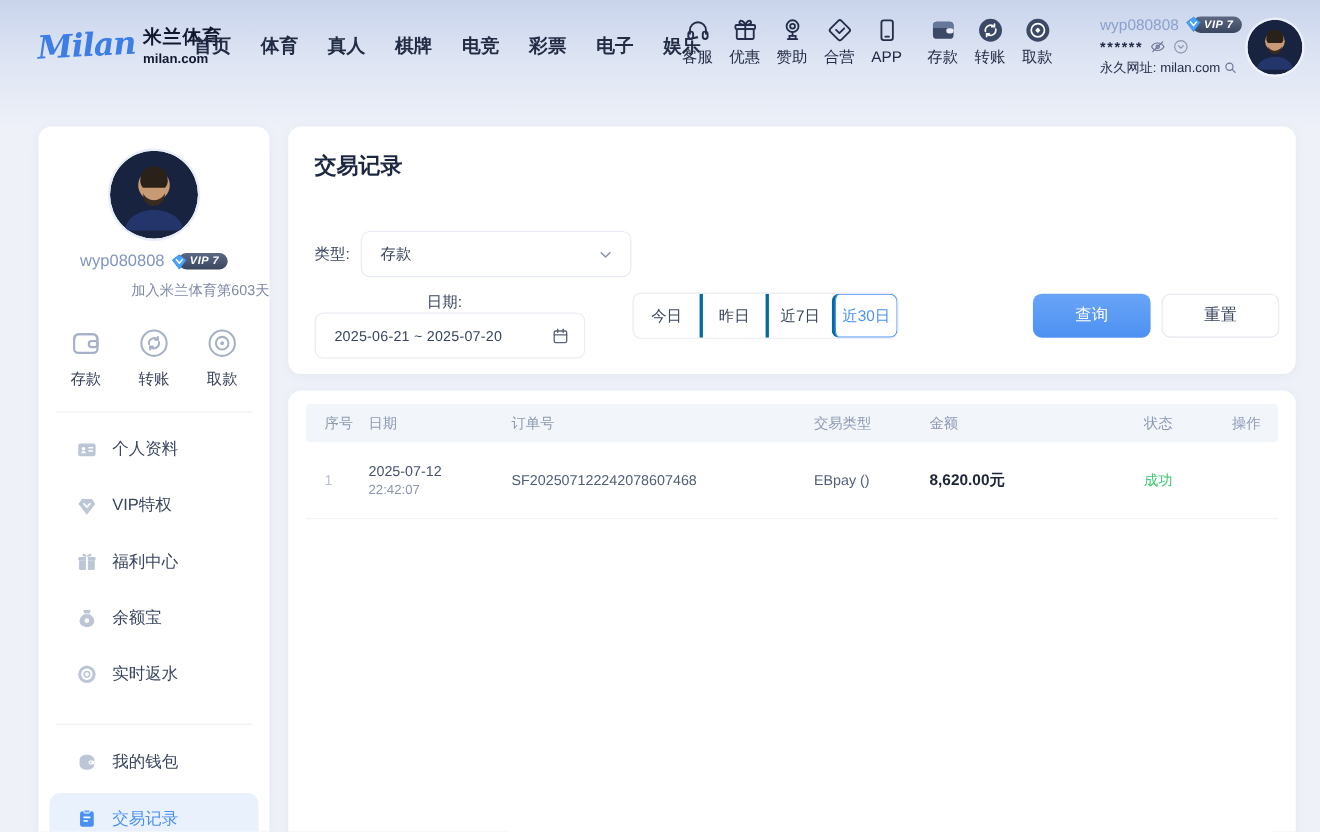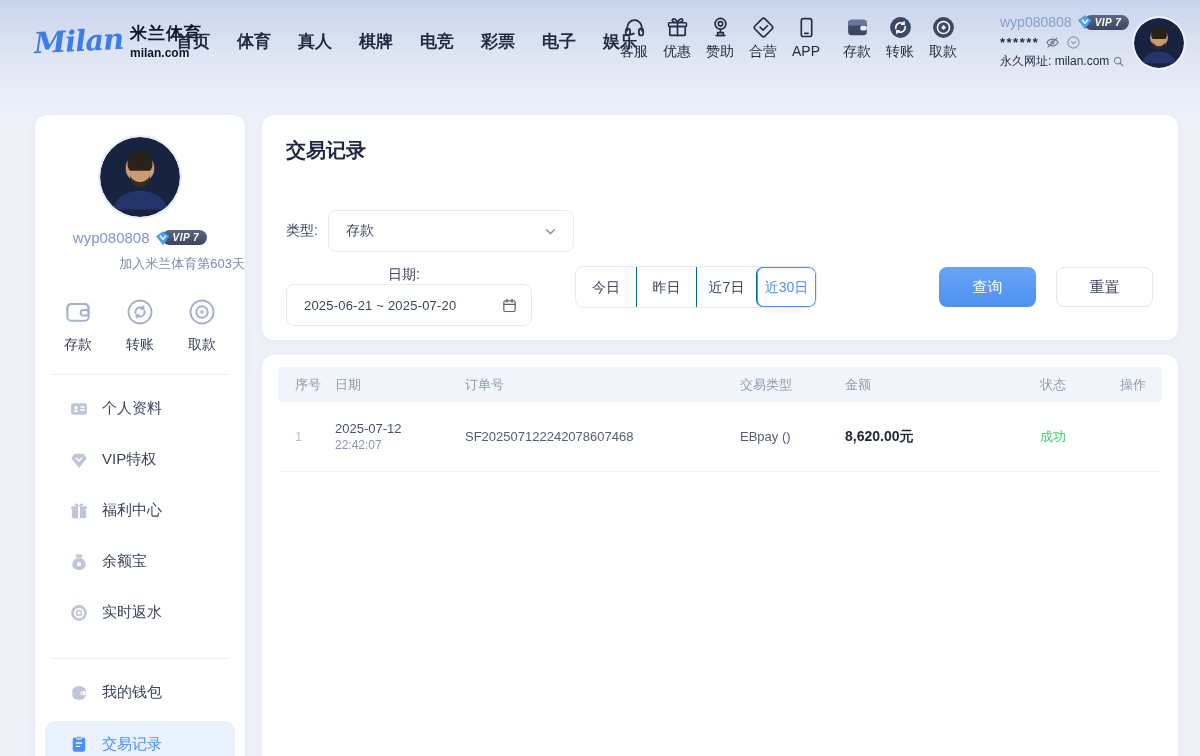--- a/index.html
+++ b/index.html
@@ -65,24 +65,24 @@
   .page-subtitle { position:absolute; left:24px; top:61px; font-size:13px; color:#98a4c3; }
   .frow-label { font-size:14px; color:#3a455f; margin-right:10px; white-space:nowrap; }
   .type-row { position:absolute; left:24px; top:95px; display:flex; align-items:center; }
   .select-box { width:246px; height:42px; border:1px solid #e6eaf2; border-radius:8px; background:#fff; display:flex; align-items:center; padding:0 14px 0 17px; cursor:pointer; }
   .select-value { font-size:14px; color:#3a455f; flex:1; }
   .select-box svg, .date-box svg { width:17px; height:17px; }
   .date-row { position:absolute; left:24px; top:151px; display:flex; align-items:center;flex-direction:column; }
   .date-box { width:246px; height:42px; border:1px solid #e6eaf2; border-radius:8px; background:#fff; display:flex; align-items:center; padding:0 13px 0 17px; cursor:pointer; }
   .date-value { font-size:13px; color:#3a455f; flex:1; letter-spacing:.2px; }
   .ranges { position:absolute; left:313px; top:151px; height:42px; display:flex; border:1px solid #e6eaf2; border-radius:8px; background:#fff; overflow:hidden; }
-  .range { width:60px; line-height:40px; text-align:center; font-size:14px; color:#3a455f; cursor:pointer; border-left:1px solid #0369a1; }
+  .range { width:60px; line-height:40px; text-align:center; font-size:14px; color:#3a455f; cursor:pointer; border-left:3px solid #0369a1; }
   .range:first-child { border-left:none; }
   .range.active { color:#4a90f2; box-shadow:inset 0 0 0 1px #4a90f2; border-radius:7px; }
-  .btn { position:absolute; top:152px; width:97px; height:40px; border-radius:8px; font-size:15px; text-align:center; line-height:40px; cursor:pointer; }
+  .btn { position:absolute; top:152px; width:107px; height:40px; border-radius:8px; font-size:15px; text-align:center; line-height:40px; cursor:pointer; }
   .btn-search { left:677px; background:linear-gradient(180deg,#69a5f7,#4d90f2); color:#fff; }
   .btn-reset { left:794px; background:#fff; border:1px solid #e3e8f0; color:#3a455f; line-height:38px; }
 
   
   .table-card { left:262px; top:355px; width:916px; height:420px; }
   .tbl-grid { display:grid; grid-template-columns:40px 130px 275px 105px 195px 80px 1fr; align-items:center; padding-left:17px; }
   .tbl-head { margin:12px 16px 0; height:35px; background:#f2f5fa; border-radius:4px; font-size:13px; color:#8e9ab4; }
   .tbl-row { margin:0 16px; height:70px; border-bottom:1px solid #f1f3f8; font-size:13px; color:#525e78; }
   .cell-index { color:#b9c1d2; }
   .cell-date .d1 { color:#47536e; font-size:13px; }

